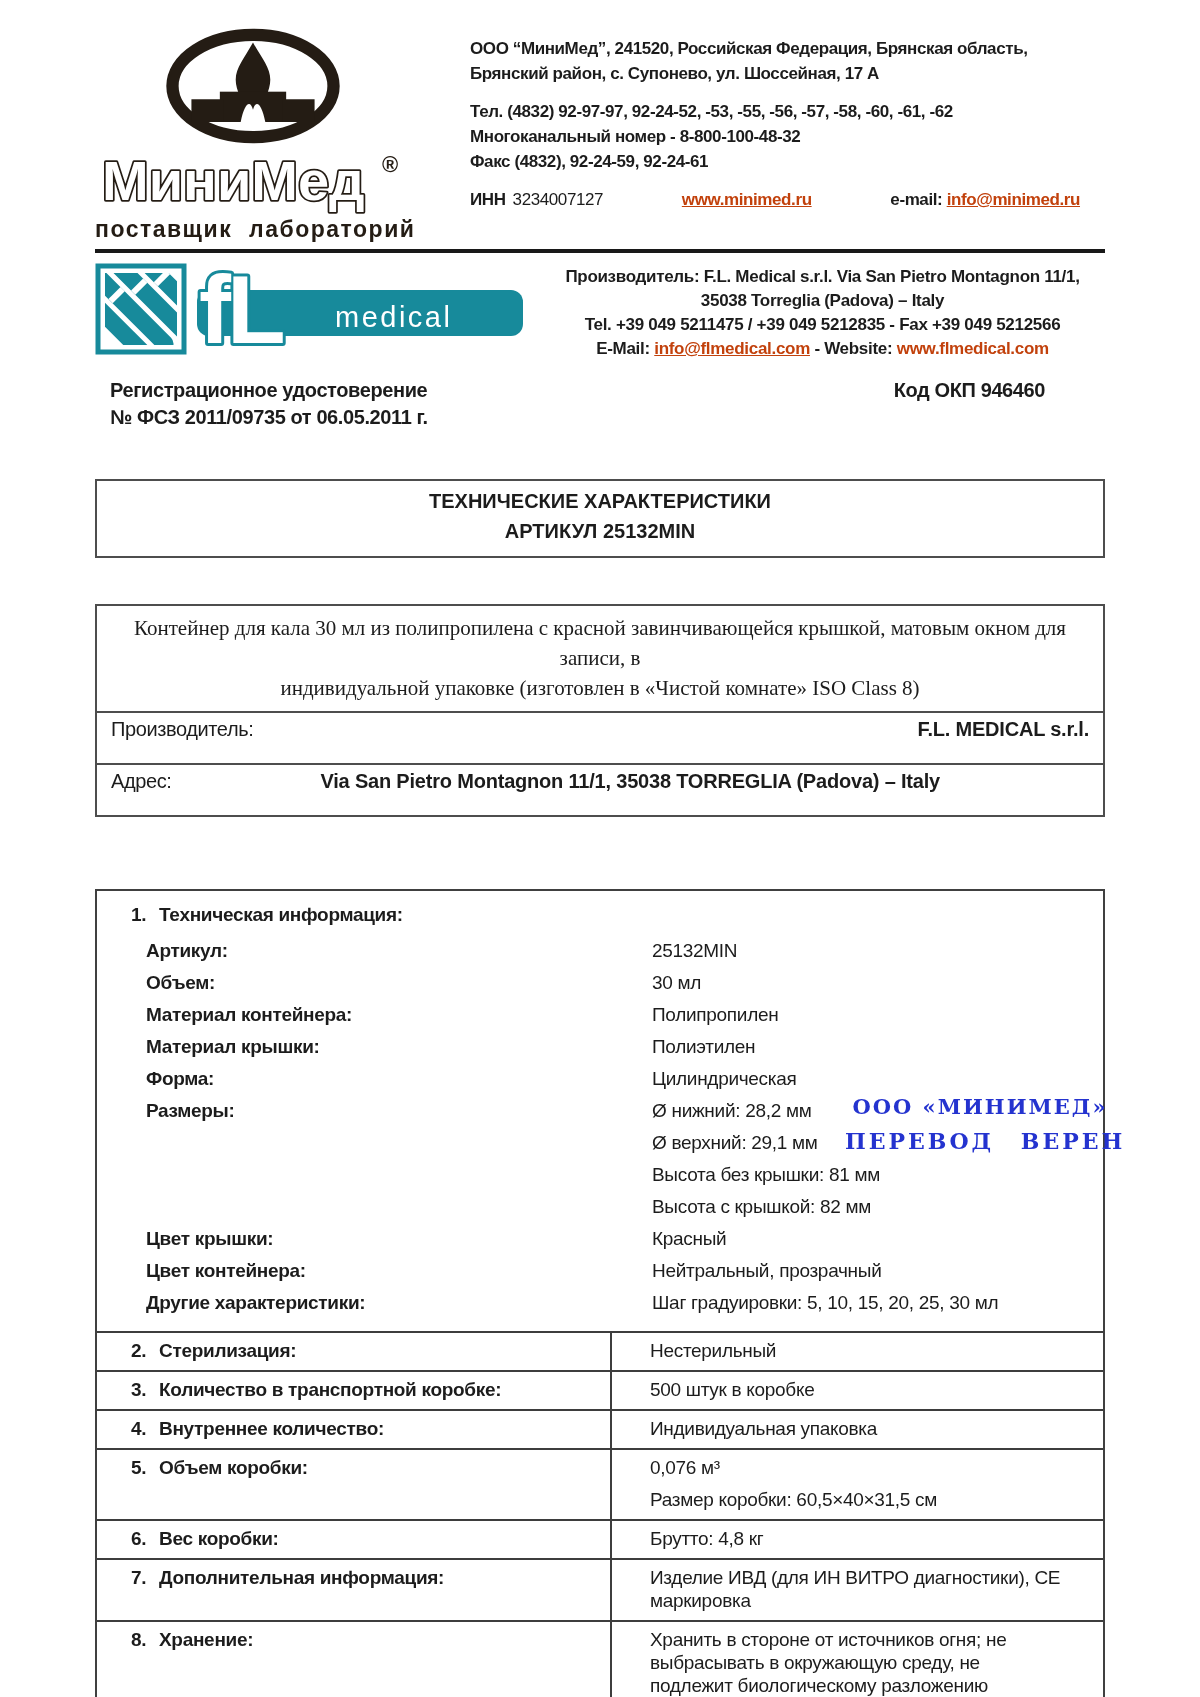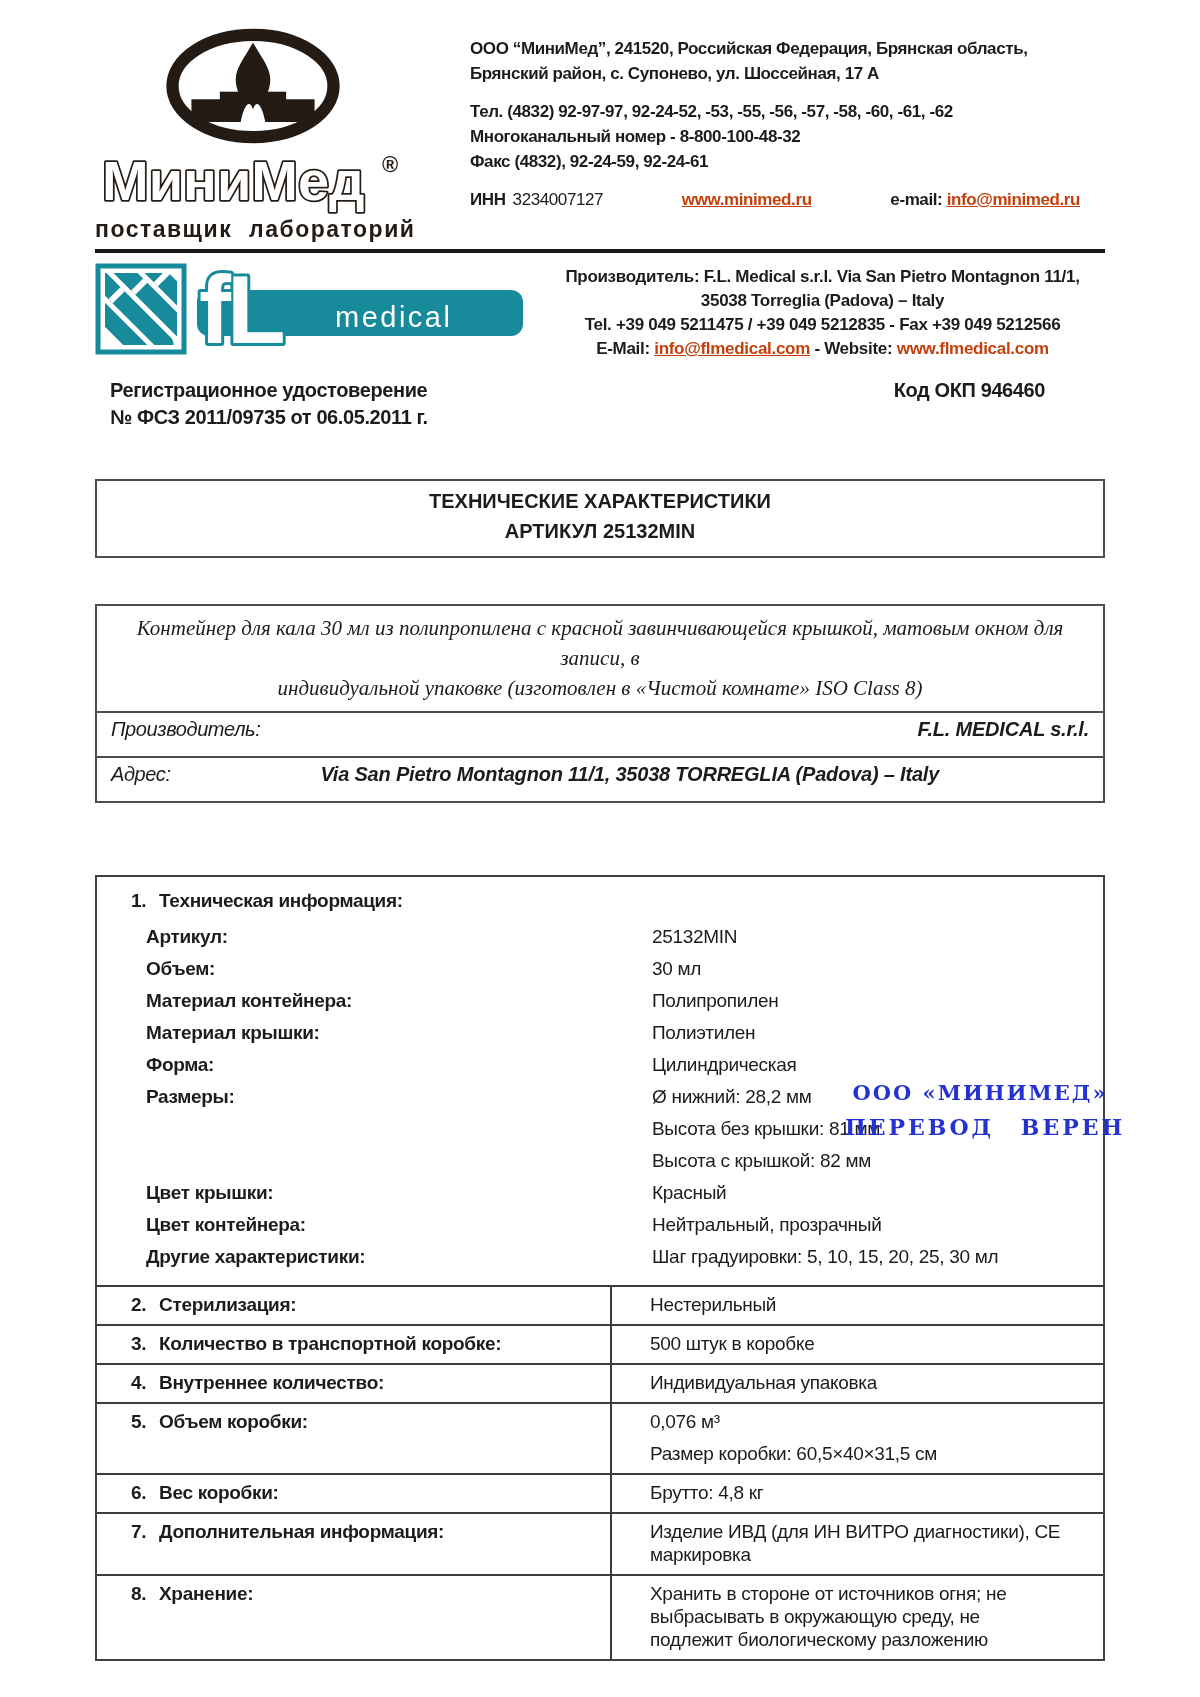--- a/index.html
+++ b/index.html
@@ -30,23 +30,23 @@
   
   .reg-row { display:flex; margin-top:16px; font-weight:bold; font-size:20px; letter-spacing:-0.4px; line-height:27px; }
   .reg-left { padding-left:15px; }
   .reg-right { margin-left:auto; padding-right:60px; }
 
   
   .title-box { margin-top:48px; border:2px solid #4d4d4d; text-align:center; font-weight:bold; font-size:20px; padding:9px 0 13px; }
   .title-box .l2 { margin-top:7px; }
 
   
-  .sum-box { margin-top:46px; border:2px solid #4d4d4d;font-style:italic; }
+  .sum-box { margin-top:46px; border:2px solid #4d4d4d; }
   .sum-desc { font-family:"Liberation Serif", serif; font-size:21px; text-align:center; padding:7px 6px 8px; line-height:30px; border-bottom:2px solid #4d4d4d; }
-  .sum-row { display:flex; align-items:flex-start; font-size:20px; padding:5px 14px 15px; }
+  .sum-row { display:flex; align-items:flex-start; font-size:20px; padding:5px 14px 22px; }
   .sum-row + .sum-row { border-top:2px solid #4d4d4d; }
   .sum-label { letter-spacing:-0.4px; }
   .sum-val { font-weight:bold; letter-spacing:-0.2px; }
   .sum-val.right { margin-left:auto; }
   .sum-val.center { flex:1; text-align:center; }
 
   
   .spec-table { margin-top:72px; border:2px solid #404040; position:relative; font-size:19px; letter-spacing:-0.3px; line-height:23px; }
   .s1 { padding:12px 0 8px; }
   .s1-header { padding-left:34px; font-weight:bold; margin-bottom:13px; }
@@ -211,20 +211,21 @@
       <div class="s1-row">
         <div class="s1-label">Форма:</div>
         <div class="s1-value">
             <div class="vline">Цилиндрическая</div>
           </div>
       </div>
       <div class="s1-row">
         <div class="s1-label">Размеры:</div>
         <div class="s1-value">
           <div class="vline">Ø нижний: 28,2 мм</div>
+          <div class="vline">Ø верхний: 29,1 мм</div>
           <div class="vline">Высота без крышки: 81 мм</div>
           <div class="vline">Высота с крышкой: 82 мм</div>
         </div>
       </div>
       <div class="s1-row">
         <div class="s1-label">Цвет крышки:</div>
         <div class="s1-value">
             <div class="vline">Красный</div>
           </div>
       </div>

